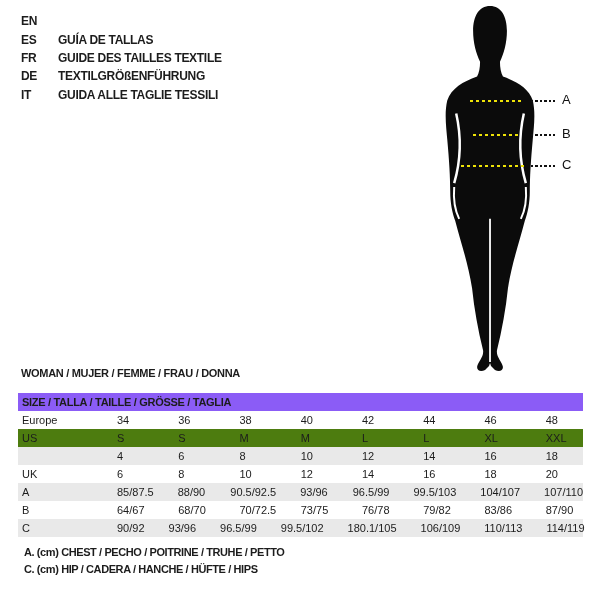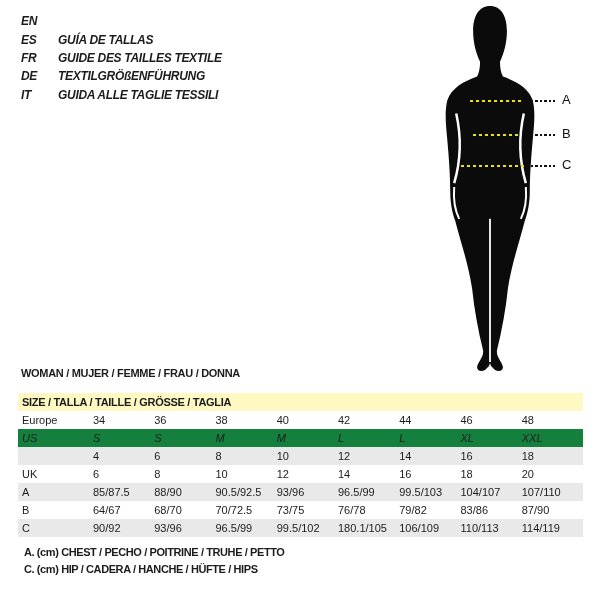--- a/index.html
+++ b/index.html
@@ -3,44 +3,44 @@
 <meta charset="utf-8">
 <style>
   html,body{margin:0;padding:0;}
   body{
     width:600px;height:600px;position:relative;background:#ffffff;
     font-family:"Liberation Sans","DejaVu Sans",sans-serif;
     color:#1c1c1c;overflow:hidden;
   }
   
   .lang-block{position:absolute;left:21px;top:12px;}
-  .lang-row{display:grid;grid-template-columns:37px auto;height:18.4px;align-items:center;font-style:italic;}
+  .lang-row{display:grid;grid-template-columns:37px auto;height:18.4px;align-items:center;}
   .lang-code,.lang-label{font-weight:bold;font-size:12px;letter-spacing:-0.3px;white-space:nowrap;}
   
   .figure-svg{position:absolute;left:438px;top:2px;width:110px;height:374px;}
   .measure-yellow{position:absolute;height:2px;
     background:repeating-linear-gradient(90deg,#eee307 0 3.5px,rgba(0,0,0,0) 3.5px 6px);}
   .measure-pointer{position:absolute;height:2px;
     background:repeating-linear-gradient(90deg,#111 0 2px,rgba(0,0,0,0) 2px 4.5px);}
   .measure-label{position:absolute;font-size:13px;color:#111;line-height:14px;}
   .m-a .measure-yellow{left:470px;top:100px;width:54px;}
   .m-a .measure-pointer{left:531px;top:100px;width:26px;}
   .m-a .measure-label{left:562px;top:93px;}
   .m-b .measure-yellow{left:473px;top:134px;width:46px;}
   .m-b .measure-pointer{left:531px;top:134px;width:26px;}
   .m-b .measure-label{left:562px;top:127px;}
   .m-c .measure-yellow{left:461px;top:165px;width:64px;}
   .m-c .measure-pointer{left:531px;top:165px;width:26px;}
   .m-c .measure-label{left:562px;top:158px;}
   
   .table-wrap{position:absolute;left:18px;top:366px;width:565px;}
   .table-title{font-weight:bold;font-size:11px;letter-spacing:-0.3px;padding-left:3px;line-height:14px;}
-  .table-header{margin-top:13px;height:18px;line-height:18px;background:#fef9c3;
+  .table-header{margin-top:13px;height:18px;line-height:18px;background:#8b5cf6;
     font-weight:bold;font-size:11px;letter-spacing:-0.3px;padding-left:4px;}
-  .size-row{display:grid;grid-template-columns:75px repeat(8,1fr);height:18px;line-height:18px;font-size:11px;}
+  .size-row{display:grid;grid-template-columns:75px repeat(8,1fr);height:18px;line-height:18px;font-size:11px;gap:24px;}
   .size-row .row-label{text-align:left;padding-left:4px;}
   .size-row .cell{}
   
   .legend-block{position:absolute;left:24px;top:544px;}
   .legend-line{font-weight:bold;font-size:11px;letter-spacing:-0.4px;line-height:16.8px;white-space:nowrap;}
 </style>
 </head>
 <body>
 
 <div class="lang-block">
@@ -111,21 +111,21 @@
   <span class="cell">34</span>
         <span class="cell">36</span>
         <span class="cell">38</span>
         <span class="cell">40</span>
         <span class="cell">42</span>
         <span class="cell">44</span>
         <span class="cell">46</span>
         <span class="cell">48</span>
       </div>
 
-  <div class="size-row" style="background: #15803d; font-style: italic;">
+  <div class="size-row" style="background: #4d7c0f;">
     <span class="row-label">US</span>
   <span class="cell">S</span>
         <span class="cell">S</span>
         <span class="cell">M</span>
         <span class="cell">M</span>
         <span class="cell">L</span>
         <span class="cell">L</span>
         <span class="cell">XL</span>
         <span class="cell">XXL</span>
       </div>

